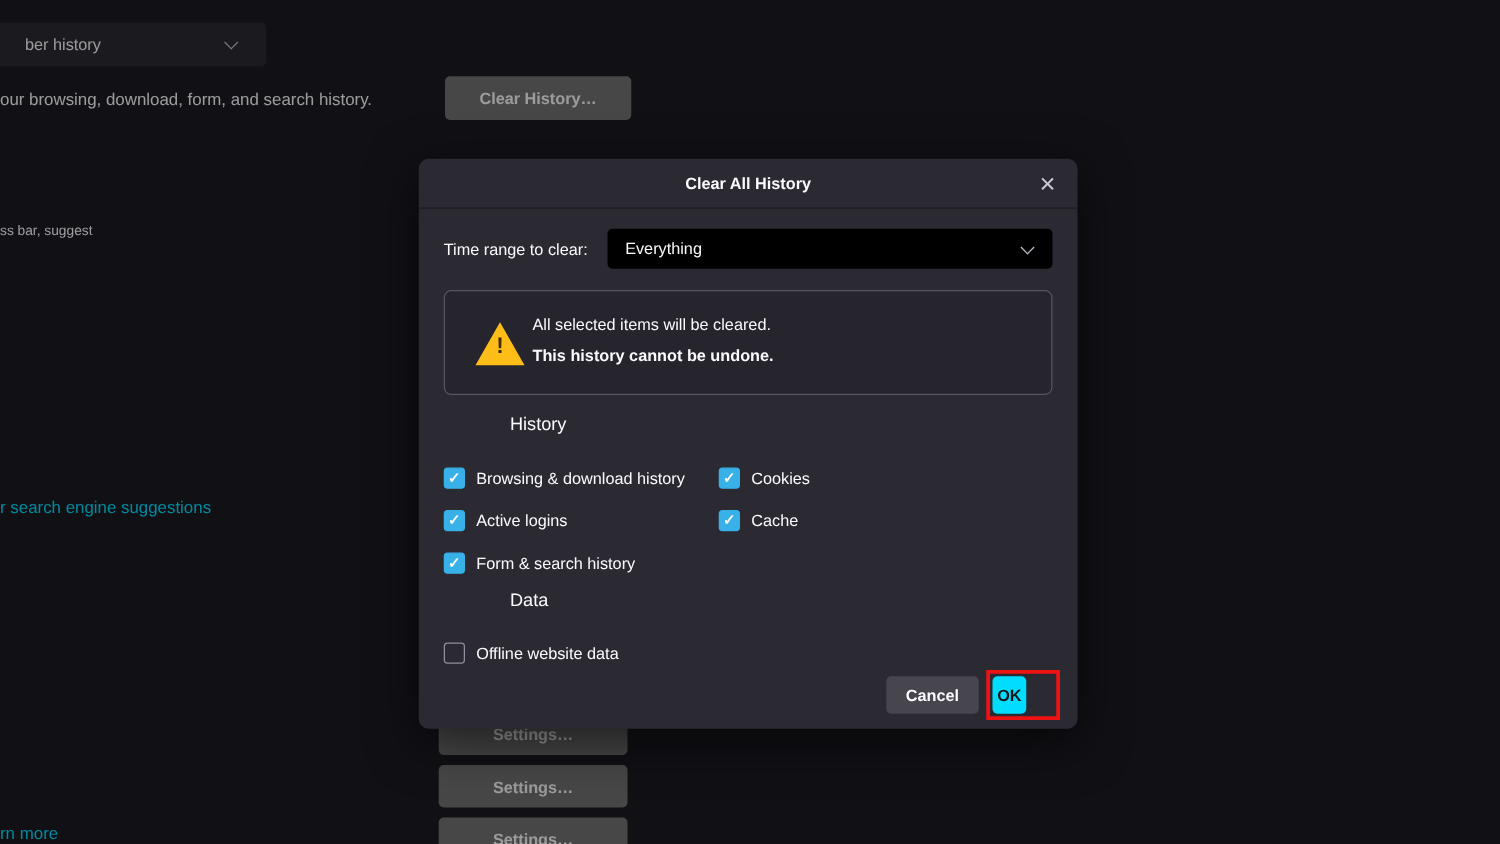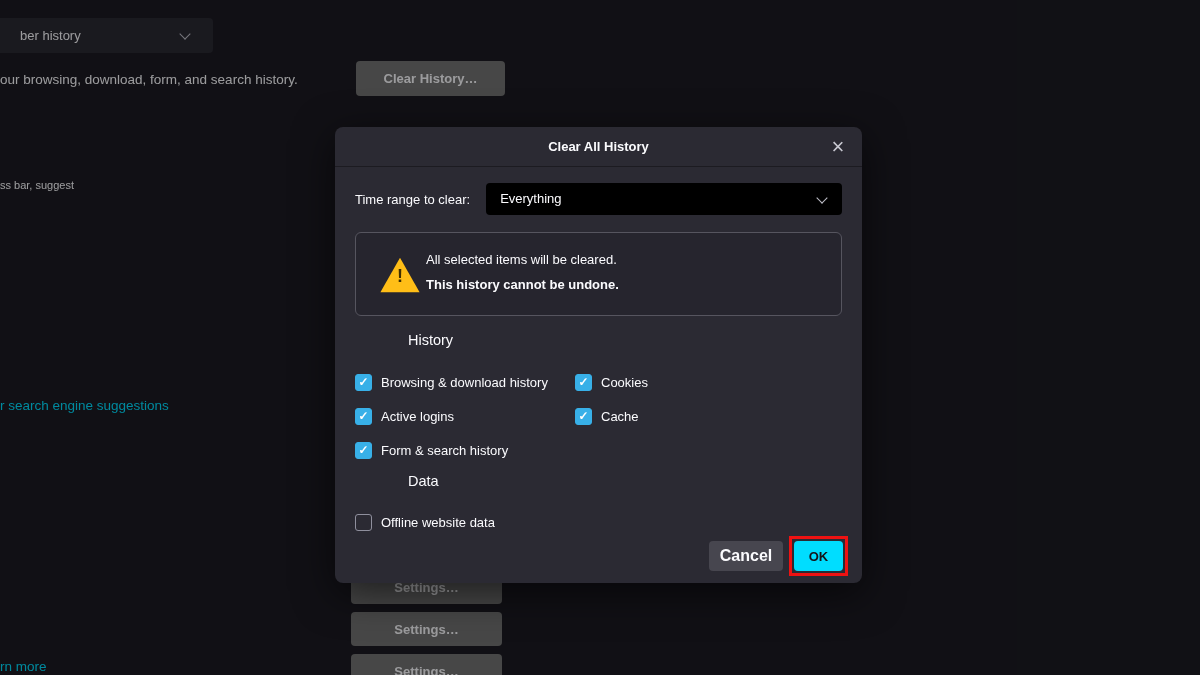--- a/index.html
+++ b/index.html
@@ -49,22 +49,22 @@
   .cbgrid { position:absolute; left:20px; width:487px; display:grid; grid-template-columns:220px 1fr; grid-auto-rows:34px; }
   #hist-grid { top:238px; }
   #data-grid { top:378px; }
   .cbrow { display:flex; align-items:center; gap:9px; cursor:pointer; }
   .cb { width:17px; height:17px; border-radius:3px; border:1px solid #8f8f9d; display:flex; align-items:center; justify-content:center; flex:0 0 17px; }
   .cb .mark { display:none; font-size:12px; font-weight:700; color:#ffffff; line-height:1; }
   .cb.checked { background:#38b0e8; border-color:#38b0e8; }
   .cb.checked .mark { display:block; }
   .cblabel { font-size:13px; }
 
-  #btn-cancel { left:374px; top:414px; width:74px; height:30px; background:#47464f; border-radius:4px; font-weight:700; font-size:16px; color:#fbfbfe; display:flex; align-items:center; justify-content:center; cursor:pointer; }
-  #btn-ok { left:459px; top:414px; width:49px; height:30px; background:#00ddff; border-radius:4px; font-weight:700; font-size:13px; color:#15141a; display:flex; align-items:center; justify-content:center; cursor:pointer; }
+  #btn-cancel { left:374px; top:414px; width:74px; height:30px; background:#47464f; border-radius:4px; font-weight:700; font-size:13px; color:#fbfbfe; display:flex; align-items:center; justify-content:center; cursor:pointer; }
+  #btn-ok { left:459px; top:414px; width:27px; height:30px; background:#00ddff; border-radius:4px; font-weight:700; font-size:13px; color:#15141a; display:flex; align-items:center; justify-content:center; cursor:pointer; }
   #ok-annotation { left:454px; top:409px; width:59px; height:40px; border:3px solid #ee1212; z-index:11; pointer-events:none; }
 </style>
 </head>
 <body>
 
 <div>
 
   <div id="bg-dropdown">
     <span class="lbl">ber history</span>
     <span class="chev"></span>

